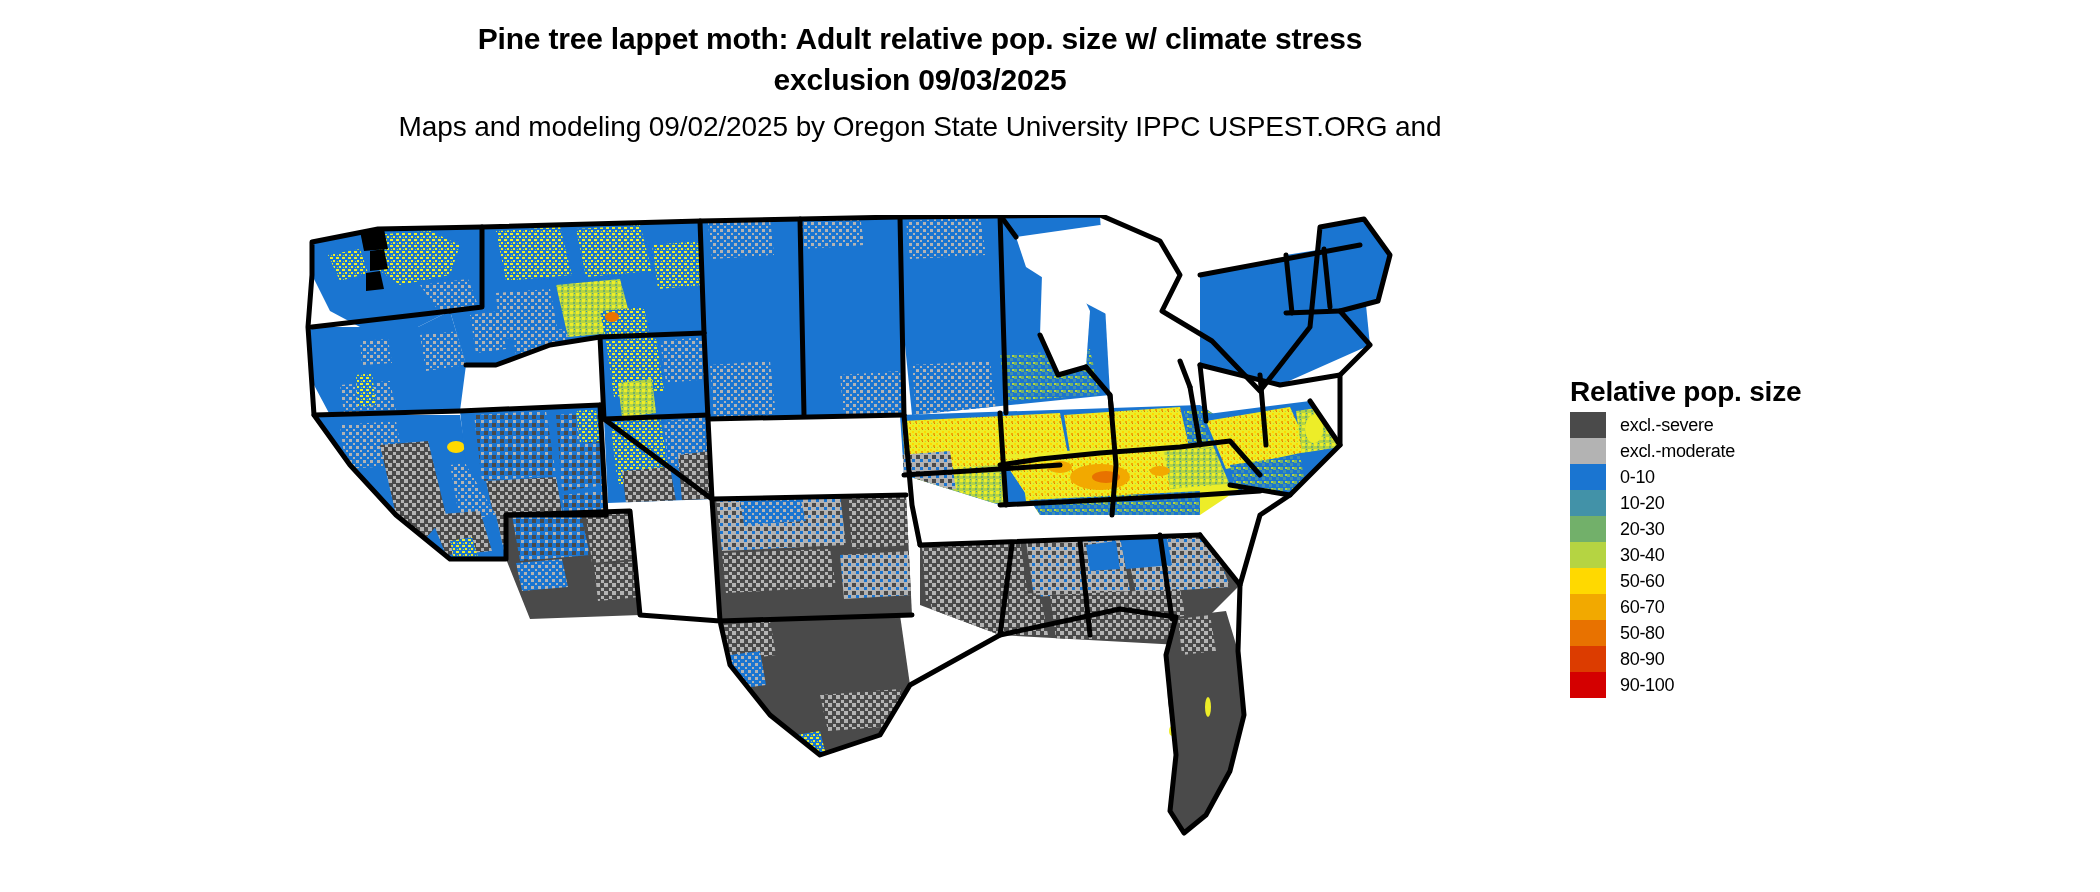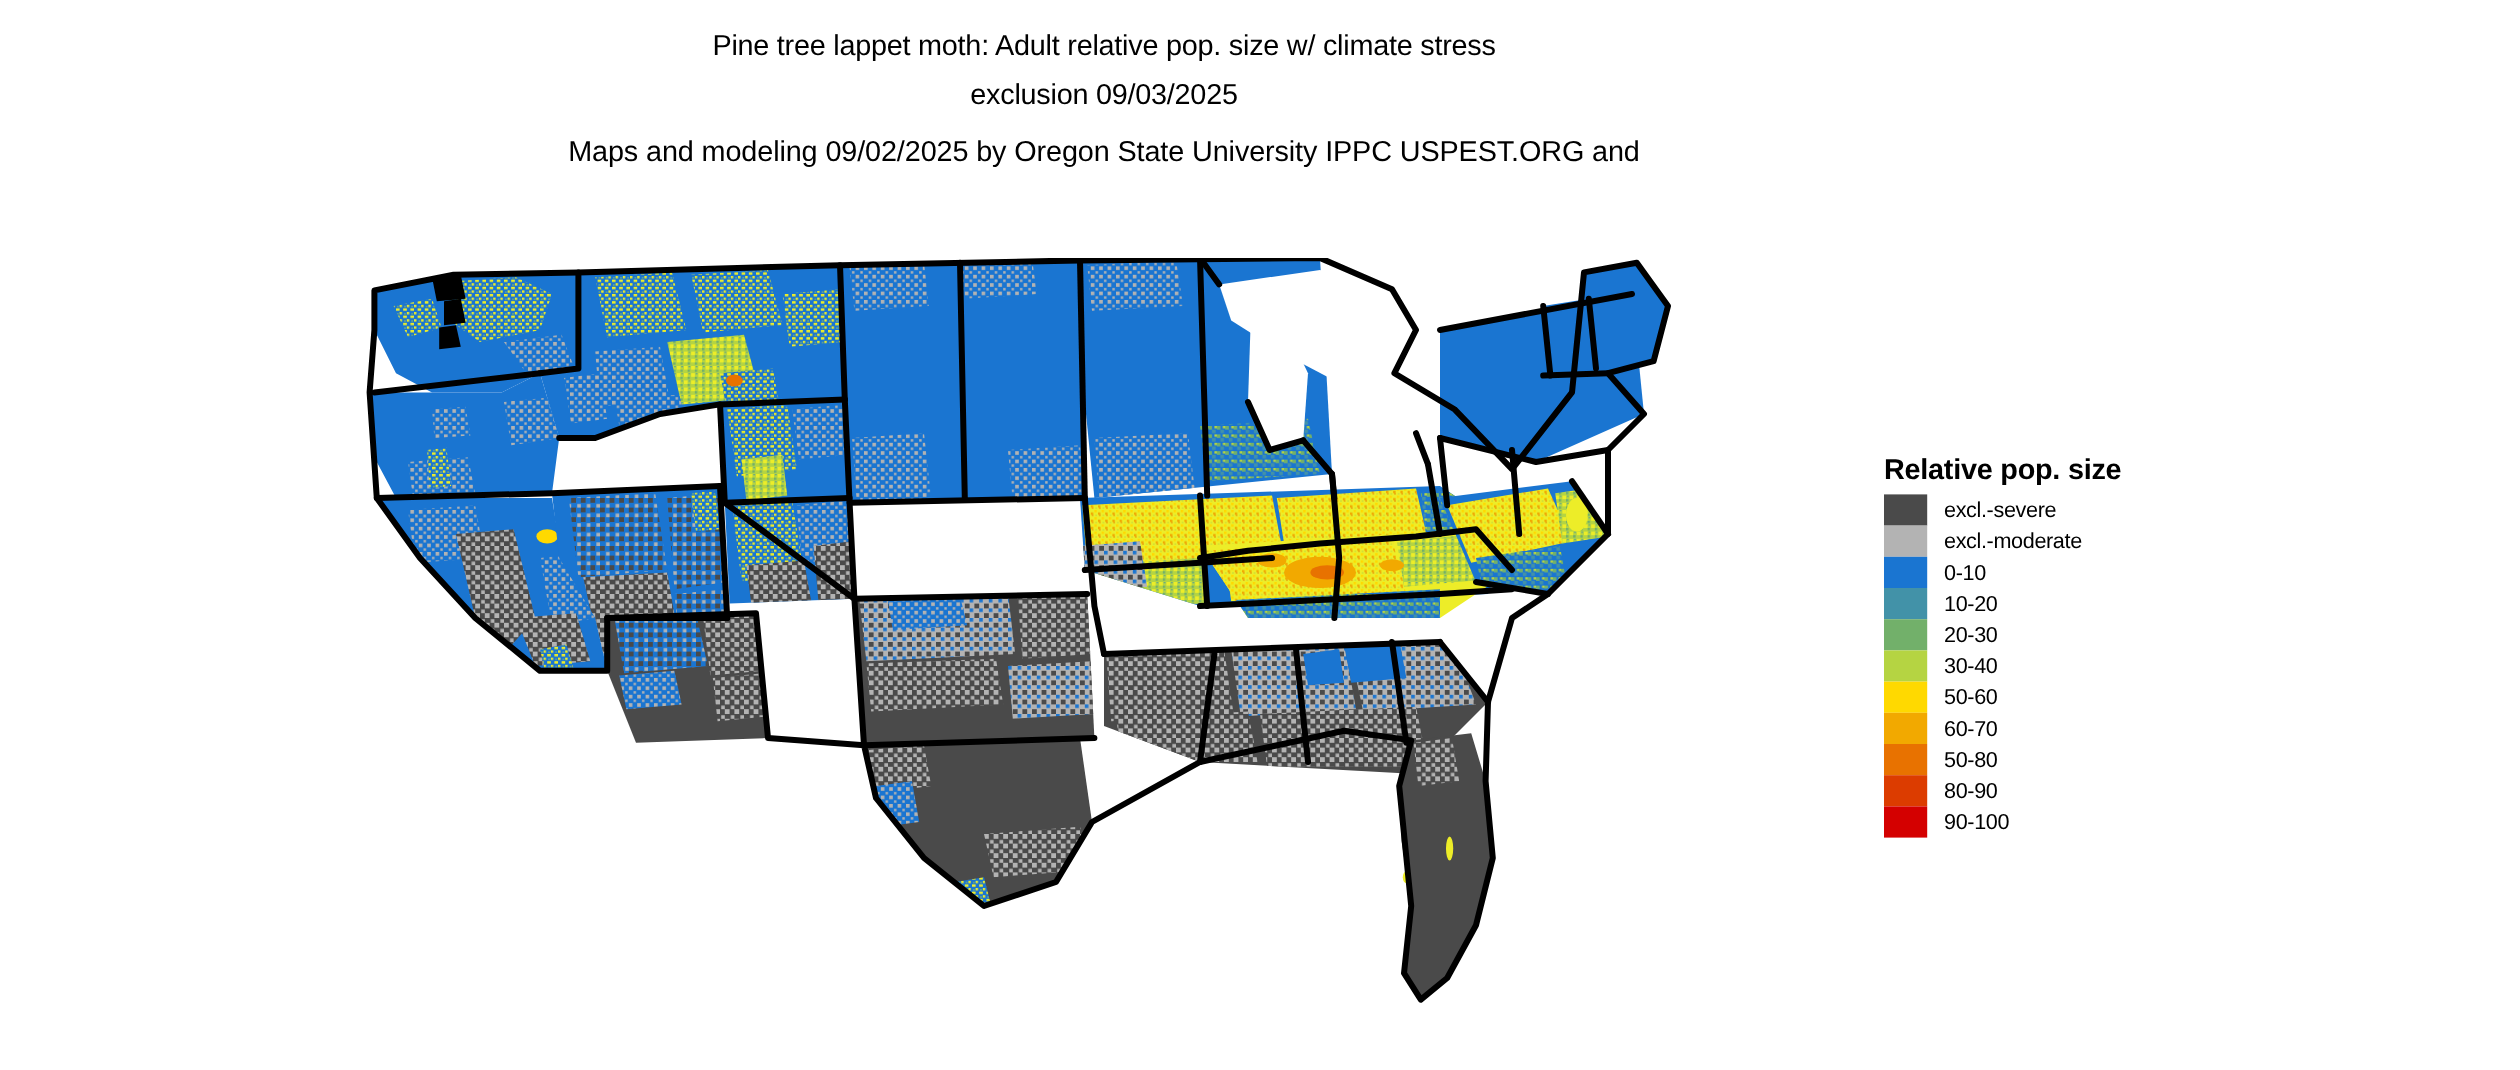--- a/index.html
+++ b/index.html
@@ -1,29 +1,29 @@
 <!DOCTYPE html>
 <html><head>
 <meta charset="utf-8">
 <style>
   html,body{margin:0;padding:0;background:#ffffff;}
   body{width:2100px;height:892px;position:relative;overflow:hidden;
        font-family:"Liberation Sans","DejaVu Sans",sans-serif;color:#000;}
 
   #title-block{position:absolute;left:0;top:0;width:1840px;text-align:center;}
-  .title-line{font-size:24px;font-weight:normal;line-height:41px;letter-spacing:-0.2px;}
+  .title-line{font-size:30px;font-weight:bold;line-height:41px;letter-spacing:-0.2px;}
   #title-block .t1{margin-top:18px;}
-  .subtitle-line{font-size:24px;font-weight:normal;line-height:33px;letter-spacing:-0.1px;}
+  .subtitle-line{font-size:28px;font-weight:normal;line-height:33px;letter-spacing:-0.1px;}
   #subtitle-block{margin-top:10px;}
 
   #map-area{position:absolute;left:300px;top:215px;width:1270px;height:677px;}
   #map-svg{display:block;width:1270px;height:677px;}
 
   #legend{position:absolute;left:1570px;top:378px;width:330px;}
-  #legend-title{font-size:24px;font-weight:bold;line-height:28px;margin-bottom:6px;
+  #legend-title{font-size:28px;font-weight:bold;line-height:28px;margin-bottom:6px;
                 letter-spacing:-0.2px;}
   .legend-row{display:flex;align-items:center;height:26px;}
   .legend-swatch{width:36px;height:26px;flex:0 0 36px;}
   .legend-label{font-size:18px;line-height:26px;margin-left:14px;white-space:nowrap;
                 letter-spacing:-0.3px;}
 </style>
 </head>
 <body>
 
 <div id="title-block">

